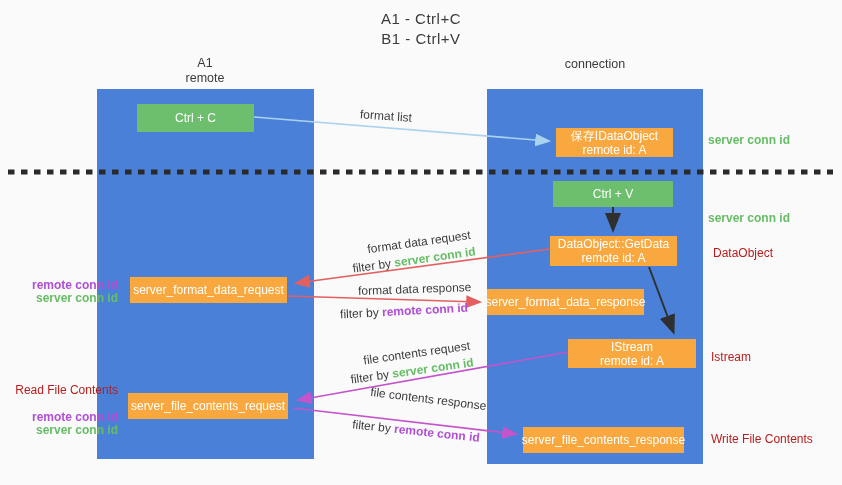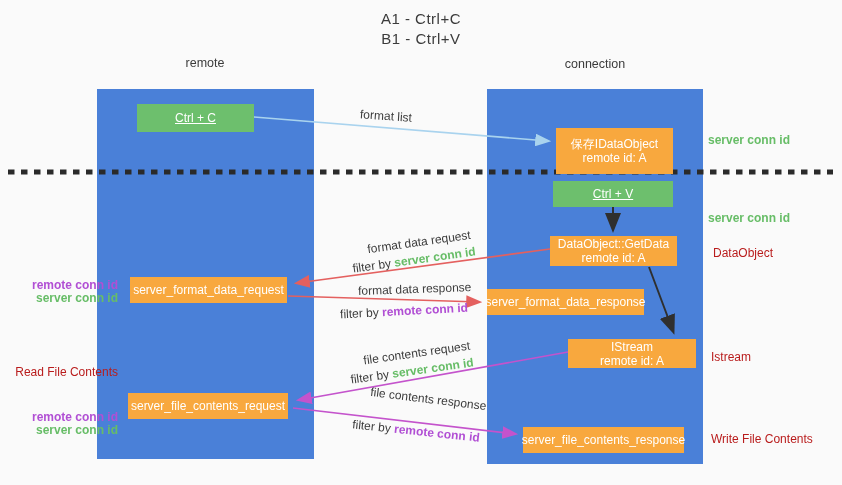--- a/index.html
+++ b/index.html
@@ -3,21 +3,21 @@
 <meta charset="utf-8">
 <style>
   html,body{margin:0;padding:0;background:#fafafa;font-family:"Liberation Sans",sans-serif;}
   #stage{position:relative;width:842px;height:485px;background:#fafafa;overflow:hidden;padding-left:14px;}
   .abs{position:absolute;}
   .title{width:842px;text-align:center;color:#3b3b3b;font-size:15px;line-height:20px;letter-spacing:.5px;}
   .head{color:#3b3b3b;font-size:12.5px;line-height:15px;text-align:center;}
   .lifeline{background:#4a80d8;}
   .node{display:flex;flex-direction:column;align-items:center;justify-content:center;
         color:#ffffff;font-size:12px;line-height:14px;text-align:center;white-space:nowrap;}
-  .green{background:#6dbf6d;text-decoration:underline;}
+  .green{background:#6dbf6d;}
   .orange{background:#f8a83e;}
   .albl{font-size:12px;color:#3c3c3c;white-space:nowrap;transform-origin:center;}
   .albl .g{color:#67bd67;font-weight:bold;}
   .albl .p{color:#b14fd4;font-weight:bold;}
   .sideL{width:118px;text-align:right;font-size:12px;line-height:13px;white-space:nowrap;}
   .sideR{text-align:left;font-size:12px;white-space:nowrap;}
   .gtxt{color:#67bd67;font-weight:bold;}
   .ptxt{color:#b14fd4;font-weight:bold;}
   .ktxt{color:#b91c1c;}
   svg{position:absolute;left:0;top:0;pointer-events:none;}
@@ -26,20 +26,21 @@
 <body>
 
 <div id="stage">
 
   <div class="abs title" style="top:9px;left:0;">
     <div>A1 - Ctrl+C</div>
     <div>B1 - Ctrl+V</div>
   </div>
 
   <div class="abs head" style="left:145px;top:56px;width:120px;">
+    <div>A1</div>
     <div>remote</div>
   </div>
   <div class="abs head" style="left:535px;top:57px;width:120px;">
     <div>connection</div>
   </div>
 
   <div class="abs lifeline" style="left:97px;top:89px;width:217px;height:370px;"></div>
   <div class="abs lifeline" style="left:487px;top:89px;width:216px;height:375px;"></div>
 
   <svg width="842" height="485" viewBox="0 0 842 485">
@@ -64,21 +65,21 @@
     <line x1="288" y1="296" x2="479" y2="302" stroke="#e4605f" stroke-width="1.6" marker-end="url(#mred)"></line>
     <line x1="649" y1="267" x2="673" y2="331" stroke="#2f2f2f" stroke-width="2" marker-end="url(#mblack)"></line>
     <line x1="568" y1="352" x2="299" y2="400" stroke="#c453cc" stroke-width="1.6" marker-end="url(#mmag)"></line>
     <line x1="293" y1="408" x2="515" y2="434" stroke="#c453cc" stroke-width="1.6" marker-end="url(#mmag)"></line>
   </svg>
 
   <div class="abs node green" style="left:137px;top:104px;width:117px;height:28px;">
     <div>Ctrl + C</div>
   </div>
 
-  <div class="abs node orange" style="left:556px;top:128px;width:117px;height:46px;">
+  <div class="abs node orange" style="left:556px;top:128px;width:117px;height:29px;">
     <div>保存IDataObject</div>
     <div>remote id: A</div>
   </div>
 
   <div class="abs node green" style="left:553px;top:181px;width:120px;height:26px;">
     <div>Ctrl + V</div>
   </div>
 
   <div class="abs node orange" style="left:550px;top:236px;width:127px;height:30px;">
     <div>DataObject::GetData</div>
@@ -129,21 +130,21 @@
   <div class="abs albl" style="left:370px;top:392px;transform:rotate(7deg);">file contents response</div>
   <div class="abs albl" style="left:352px;top:424px;transform:rotate(6deg);">
     <span>filter by</span>
     <span class="p">remote conn id</span>
   </div>
 
   <div class="abs sideL" style="left:0;top:279px;">
     <div class="ptxt">remote conn id</div>
     <div class="gtxt">server conn id</div>
   </div>
-  <div class="abs sideL ktxt" style="left:0;top:366px;">Read File Contents</div>
+  <div class="abs sideL ktxt" style="left:0;top:384px;">Read File Contents</div>
   <div class="abs sideL" style="left:0;top:411px;">
     <div class="ptxt">remote conn id</div>
     <div class="gtxt">server conn id</div>
   </div>
 
   <div class="abs sideR gtxt" style="left:708px;top:133px;">server conn id</div>
   <div class="abs sideR gtxt" style="left:708px;top:211px;">server conn id</div>
   <div class="abs sideR ktxt" style="left:713px;top:246px;">DataObject</div>
   <div class="abs sideR ktxt" style="left:711px;top:350px;">Istream</div>
   <div class="abs sideR ktxt" style="left:711px;top:432px;">Write File Contents</div>

